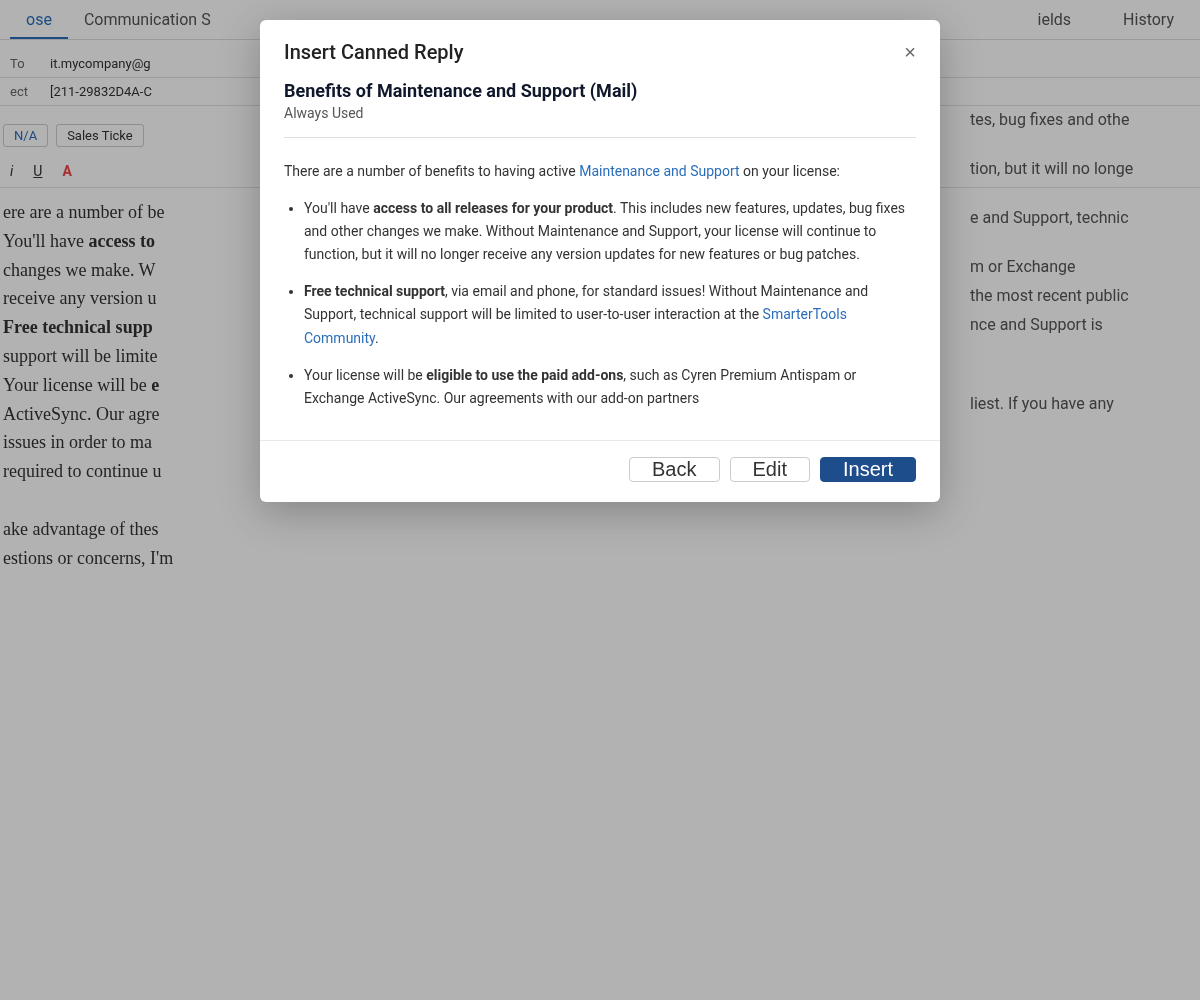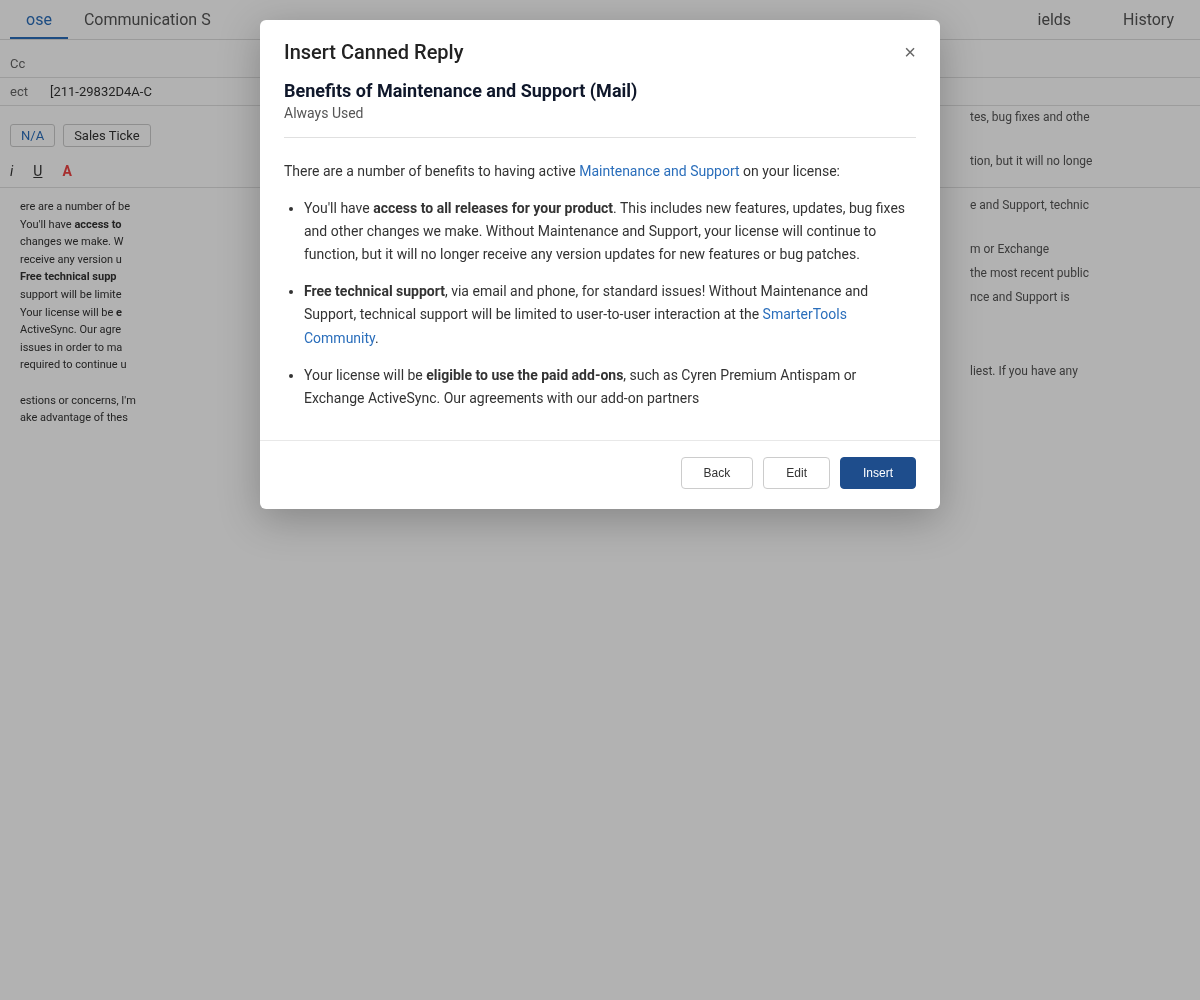--- a/index.html
+++ b/index.html
@@ -82,52 +82,53 @@
       color: #333;
       cursor: pointer;
     }
     .bg-toolbar-btn.italic { font-style: italic; }
     .bg-toolbar-btn.underline { text-decoration: underline; }
 
     
     .bg-tags {
       display: flex;
       gap: 8px;
-      padding: 8px 10px;
+      padding: 8px 3px;
       align-items: center;
     }
     .bg-tag {
       border: 1px solid #ccc;
       border-radius: 3px;
       padding: 3px 10px;
       font-size: 13px;
       color: #333;
     }
     .bg-tag.blue-text {
       color: #2a6ebb;
       border-color: #ccc;
     }
 
     
     .bg-body {
-      padding: 10px 20px;
-      font-size: 11px;
+      padding: 10px 3px;
+      font-size: 18px;
       color: #333;
       line-height: 1.6;
       overflow: hidden;
+      font-family: Liberation Serif, serif;
     }
 
     
     .bg-right {
       position: absolute;
       right: 0;
       top: 40px;
       width: 240px;
       padding: 10px;
-      font-size: 12px;
+      font-size: 16px;
       color: #555;
     }
 
     
     .modal-overlay {
       position: absolute;
       top: 0; left: 0;
       width: 1200px;
       height: 1000px;
       background: rgba(0,0,0,0.3);
@@ -225,22 +226,22 @@
 
     .modal-footer {
       display: flex;
       justify-content: flex-end;
       gap: 10px;
       padding: 16px 24px 20px;
       border-top: 1px solid #e8e8e8;
     }
 
     .btn {
-      padding: 8px 22px;
-      font-size: 12px;
+      padding: 0 22px;
+      font-size: 20px;
       border-radius: 4px;
       cursor: pointer;
       border: 1px solid #ccc;
       background: #fff;
       color: #333;
     }
 
     .btn-primary {
       background: #1e4d8c;
       color: #fff;
@@ -256,22 +257,22 @@
     <div class="bg-tab active">ose</div>
     <div class="bg-tab">Communication S</div>
     <div class="bg-tab-right">
       <div class="bg-tab">ields</div>
       <div class="bg-tab">History</div>
     </div>
   </div>
 
   <div class="bg-form">
     <div class="bg-field">
-      <span class="bg-field-label">Cc</span>
-      <span class="bg-field-value"></span>
+      <span class="bg-field-label">To</span>
+      <span class="bg-field-value">it.mycompany@g</span>
     </div>
     <div class="bg-field">
       <span class="bg-field-label">ect</span>
       <span class="bg-field-value">[211-29832D4A-C</span>
     </div>
   </div>
 
   <div class="bg-tags">
     <div class="bg-tag blue-text">N/A</div>
     <div class="bg-tag">Sales Ticke</div>
@@ -288,22 +289,22 @@
     <p>You'll have <strong>access to</strong></p>
     <p>changes we make. W</p>
     <p>receive any version u</p>
     <p><strong>Free technical supp</strong></p>
     <p>support will be limite</p>
     <p>Your license will be <strong>e</strong></p>
     <p>ActiveSync. Our agre</p>
     <p>issues in order to ma</p>
     <p>required to continue u</p>
     <br>
+    <p>ake advantage of thes</p>
     <p>estions or concerns, I'm</p>
-    <p>ake advantage of thes</p>
   </div>
 
   <div class="bg-right">
     <p style="margin-top: 60px;">tes, bug fixes and othe</p>
     <p style="margin-top: 30px;">tion, but it will no longe</p>
     <p style="margin-top: 30px;">e and Support, technic</p>
     <p style="margin-top: 30px;">m or Exchange</p>
     <p style="margin-top: 10px;">the most recent public</p>
     <p style="margin-top: 10px;">nce and Support is</p>
     <p style="margin-top: 60px;">liest. If you have any</p>

